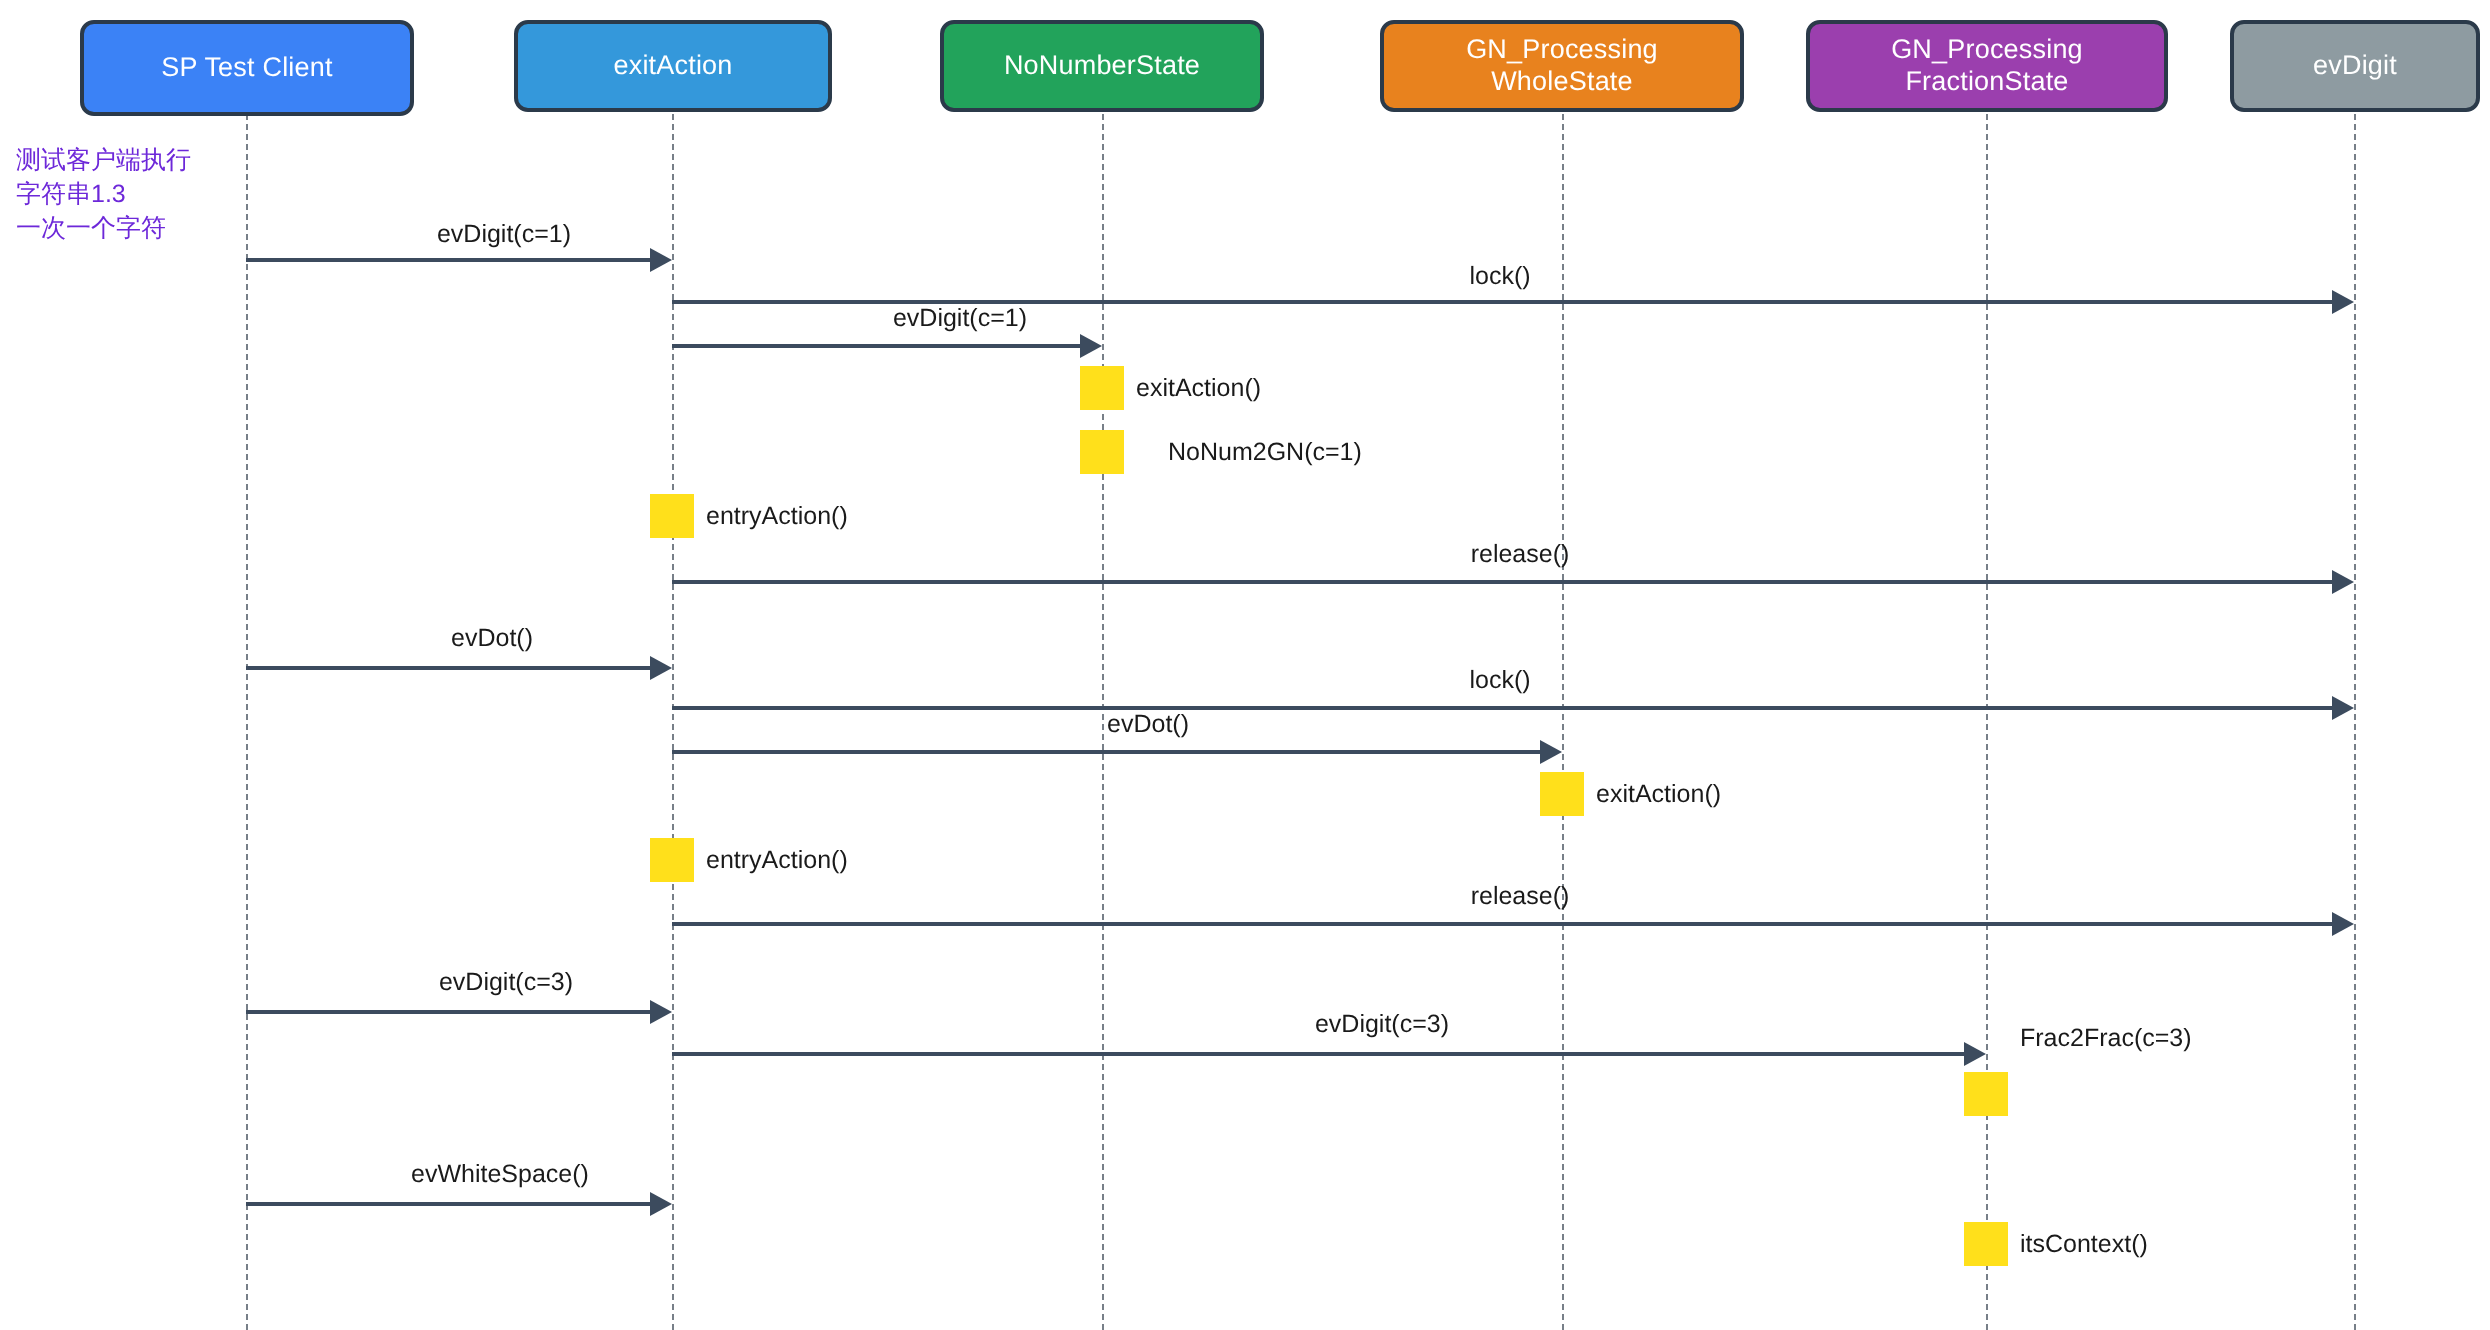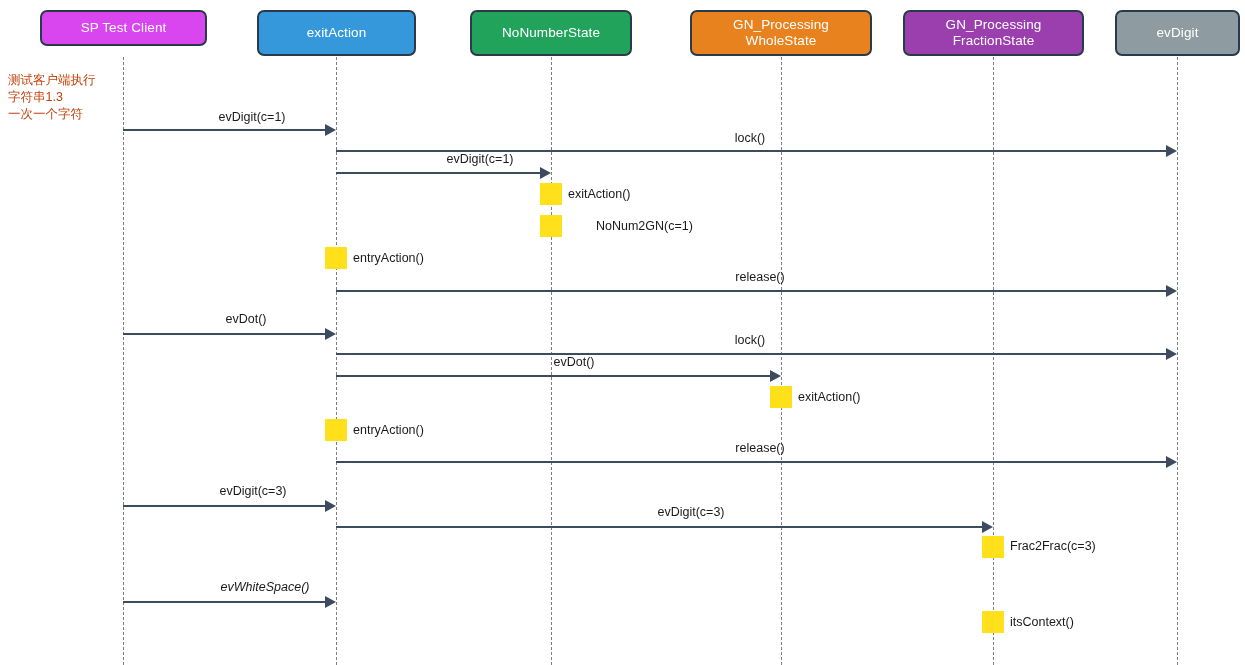--- a/index.html
+++ b/index.html
@@ -90,21 +90,21 @@
     line-height: 17px;
     color: #9aa1a9;
     white-space: pre-line;
   }
 </style>
 </head>
 <body>
 
 <div id="diagram">
 
-  <div class="note" style="left: 8px; top: 72px; color: #c2410c;">测试客户端执行
+  <div class="note" style="left: 8px; top: 72px; color: #6d28d9;">测试客户端执行
 字符串1.3
 一次一个字符</div>
 
   <div id="lifelines">
       <div class="lifeline" style="left: 123px; top: 57px; height: 608px; border-left-color: rgb(119, 127, 136);"></div>
       <div class="lifeline" style="left: 336px; top: 57px; height: 608px; border-left-color: rgb(119, 127, 136);"></div>
       <div class="lifeline" style="left: 551px; top: 57px; height: 608px; border-left-color: rgb(119, 127, 136);"></div>
       <div class="lifeline" style="left: 781px; top: 57px; height: 608px; border-left-color: rgb(119, 127, 136);"></div>
       <div class="lifeline" style="left: 993px; top: 57px; height: 608px; border-left-color: rgb(119, 127, 136);"></div>
       <div class="lifeline" style="left: 1177px; top: 57px; height: 608px; border-left-color: rgb(119, 127, 136);"></div>
@@ -136,42 +136,42 @@
       <div class="msg-head" style="top: 456px; left: 1166px;"></div>
       <div class="msg-label centered" style="left: 760px; top: 441px;">release()</div>
       <div class="msg-line" style="left: 123px; top: 505px; width: 204px;"></div>
       <div class="msg-head" style="top: 500px; left: 325px;"></div>
       <div class="msg-label centered" style="left: 253px; top: 484px;">evDigit(c=3)</div>
       <div class="msg-line" style="left: 336px; top: 526px; width: 648px;"></div>
       <div class="msg-head" style="top: 521px; left: 982px;"></div>
       <div class="msg-label centered" style="left: 691px; top: 505px;">evDigit(c=3)</div>
       <div class="msg-line" style="left: 123px; top: 601px; width: 204px;"></div>
       <div class="msg-head" style="top: 596px; left: 325px;"></div>
-      <div class="msg-label centered" style="left: 265px; top: 580px; font-style: italic;">evWhiteSpace()</div>
+      <div class="msg-label centered" style="left: 250px; top: 580px;">evWhiteSpace()</div>
     </div>
 
   <div id="actions">
       <div class="action-box" style="left: 540px; top: 183px;"></div>
       <div class="action-label" style="left: 568px; top: 187px;">exitAction()</div>
       <div class="action-box" style="left: 540px; top: 215px;"></div>
-      <div class="action-label" style="left: 596px; top: 219px; text-align: center;">NoNum2GN(c=1)</div>
+      <div class="action-label" style="left: 584px; top: 219px; text-align: center;">NoNum2GN(c=1)</div>
       <div class="action-box" style="left: 325px; top: 247px;"></div>
       <div class="action-label" style="left: 353px; top: 251px;">entryAction()</div>
       <div class="action-box" style="left: 770px; top: 386px;"></div>
       <div class="action-label" style="left: 798px; top: 390px;">exitAction()</div>
       <div class="action-box" style="left: 325px; top: 419px;"></div>
       <div class="action-label" style="left: 353px; top: 423px;">entryAction()</div>
       <div class="action-box" style="left: 982px; top: 536px;"></div>
-      <div class="action-label" style="left: 1010px; top: 539px;">Frac2Frac(c=3)</div>
+      <div class="action-label" style="left: 1010px; top: 512px;">Frac2Frac(c=3)</div>
       <div class="action-box" style="left: 982px; top: 611px;"></div>
       <div class="action-label" style="left: 1010px; top: 615px;">itsContext()</div>
     </div>
 
   <div id="participants">
-      <div class="participant" style="left: 40px; top: 10px; width: 167px; height: 36px; background: #d946ef; border-color: rgb(43, 58, 74); color: rgb(255, 255, 255); text-align: right;"><span>SP Test Client</span></div>
+      <div class="participant" style="left: 40px; top: 10px; width: 167px; height: 48px; background: #3b82f6; border-color: rgb(43, 58, 74); color: rgb(255, 255, 255); text-align: right;"><span>SP Test Client</span></div>
       <div class="participant" style="left: 257px; top: 10px; width: 159px; height: 46px; background: rgb(52, 152, 219); border-color: rgb(43, 58, 74); color: rgb(255, 255, 255);"><span>exitAction</span></div>
       <div class="participant" style="left: 470px; top: 10px; width: 162px; height: 46px; background: rgb(34, 163, 91); border-color: rgb(43, 58, 74); color: rgb(255, 255, 255);"><span>NoNumberState</span></div>
       <div class="participant" style="left: 690px; top: 10px; width: 182px; height: 46px; background: rgb(232, 130, 30); border-color: rgb(43, 58, 74); color: rgb(255, 255, 255);"><span>GN_Processing
 WholeState</span></div>
       <div class="participant" style="left: 903px; top: 10px; width: 181px; height: 46px; background: rgb(155, 63, 174); border-color: rgb(43, 58, 74); color: rgb(255, 255, 255);"><span>GN_Processing
 FractionState</span></div>
       <div class="participant" style="left: 1115px; top: 10px; width: 125px; height: 46px; background: rgb(142, 155, 161); border-color: rgb(43, 58, 74); color: rgb(255, 255, 255);"><span>evDigit</span></div>
     </div>
 
 </div>

